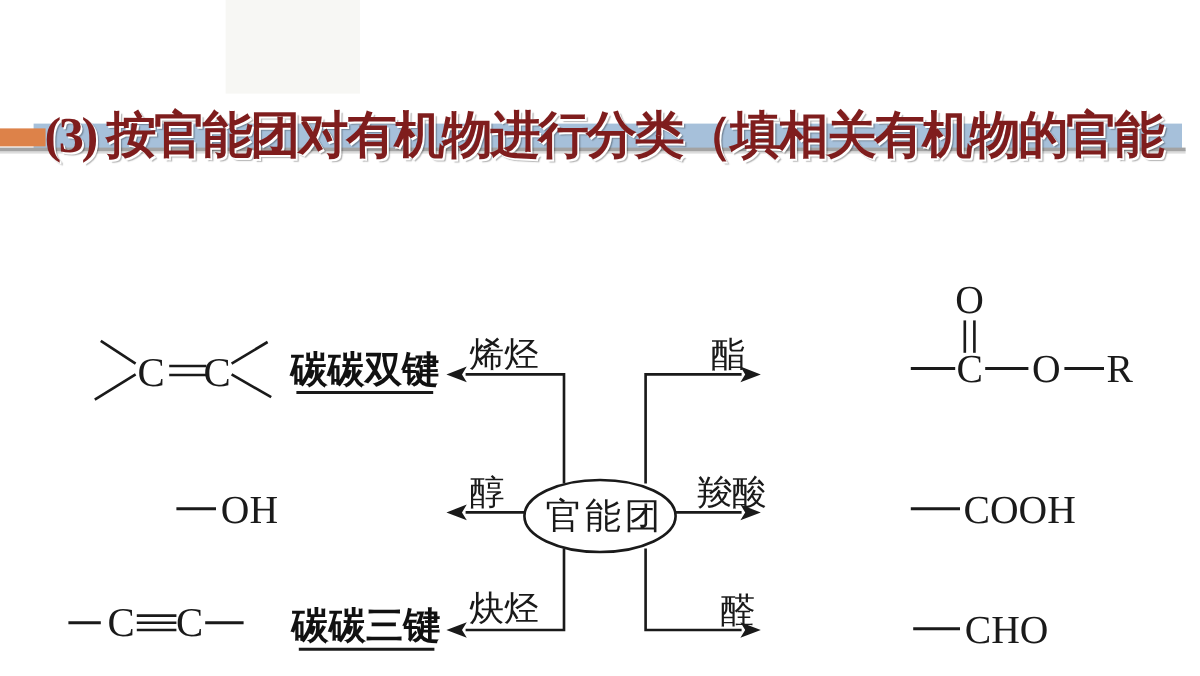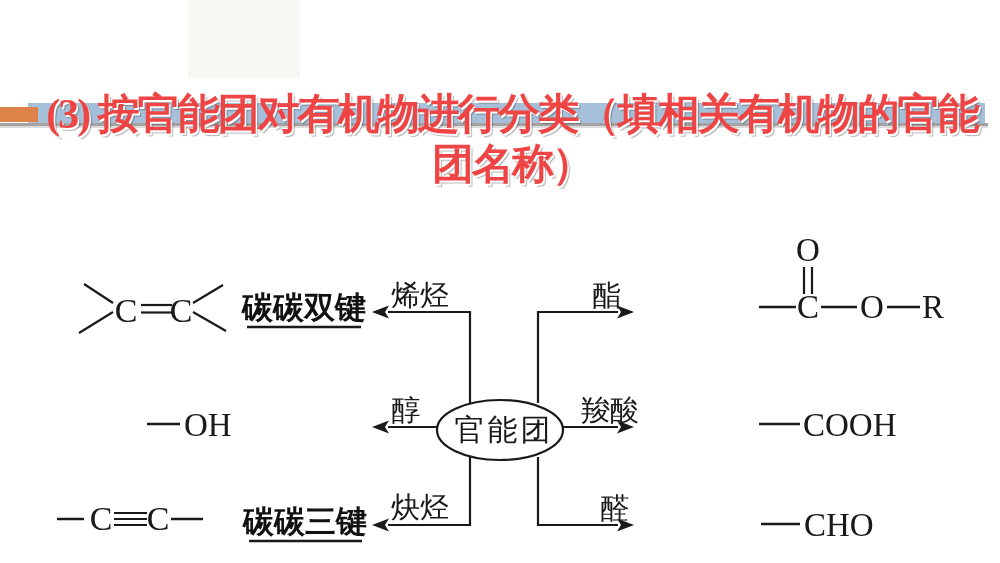--- a/index.html
+++ b/index.html
@@ -20,44 +20,43 @@
     position:absolute;left:0;top:107px;width:38px;height:15px;
     background:#dd8249;
   }
   .divider-rule{
     position:absolute;left:0;top:123px;width:988px;height:3px;
     background:#a3a3a3;box-shadow:0 2px 0 #dcdcdc;
   }
   .slide-title{
     position:absolute;left:37px;top:89px;margin:0;width:950px;
     font-size:42px;line-height:50px;letter-spacing:-2px;
-    font-weight:bold;color:#ef4444;
+    font-weight:bold;color:#7f1d1d;
     text-shadow:1.5px 1.5px 0 #ffffff, 2.5px 2.5px 1px rgba(0,0,0,.3);
     z-index:3;
-    text-align:center;
   }
   .diagram-svg{position:absolute;left:0;top:0;z-index:2;}
   .ink{stroke:#1a1a1a;fill:none;stroke-width:2.2;}
   .ink-thick{stroke:#1a1a1a;fill:none;stroke-width:2.5;}
   .fill-ink{fill:#1a1a1a;stroke:none;}
   .chem{font-family:"Liberation Serif","DejaVu Serif",serif;font-size:33px;fill:#1a1a1a;}
   .chem-big{font-family:"Liberation Serif","DejaVu Serif",serif;font-size:34px;fill:#1a1a1a;}
   .cn{font-family:"Liberation Serif","DejaVu Serif",serif;font-size:29px;fill:#1a1a1a;}
   .cn-center{font-family:"Liberation Serif","DejaVu Serif",serif;font-size:30px;letter-spacing:3px;fill:#1a1a1a;}
   .hand{font-family:"Liberation Serif","DejaVu Serif",serif;font-size:31px;font-weight:bold;fill:#111111;}
 </style>
 </head>
 <body>
 
 <div class="ghost-rect"></div>
 <div class="title-band"></div>
 <div class="accent-bar"></div>
 <div class="divider-rule"></div>
 
-<h1 class="slide-title"><span>(3) 按官能团对有机物进行分类（填相关有机物的官能</span><br><span>团名称）</span></h1>
+<h1 class="slide-title"><span>(3) 按官能团对有机物进行分类（填相关有机物的官能</span><br></h1>
 
 <svg class="diagram-svg" width="1000" height="563" viewBox="0 0 1000 563" xmlns="http://www.w3.org/2000/svg">
 
   <g>
     <path class="ink" d="M470,403 L470,312 L388,312"></path>
     <path class="fill-ink" d="M372,312 L389,305.5 L385,312 L389,318.5 Z"></path>
   </g>
   <g>
     <path class="ink" d="M538,403 L538,312 L618,312"></path>
     <path class="fill-ink" d="M634,312 L617,305.5 L621,312 L617,318.5 Z"></path>

